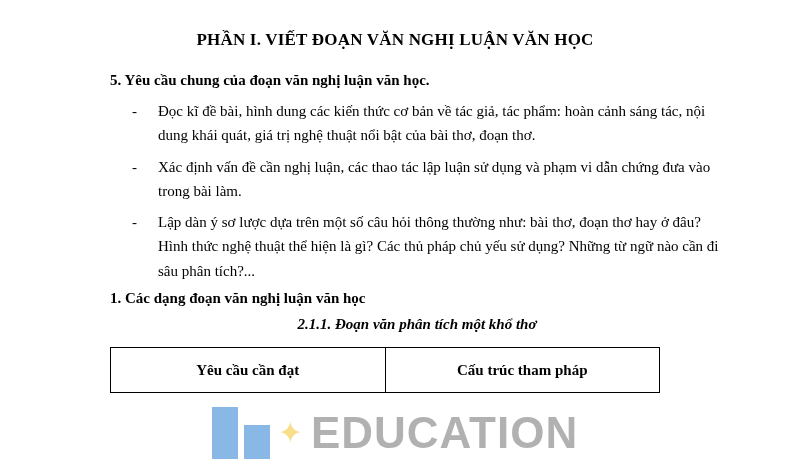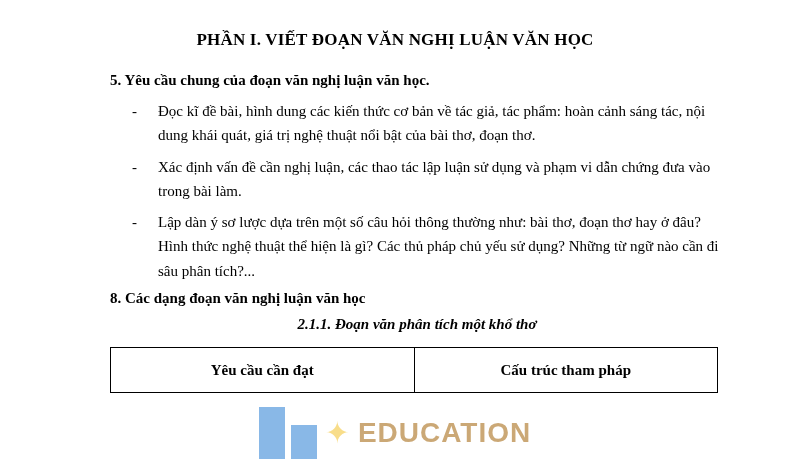--- a/index.html
+++ b/index.html
@@ -45,23 +45,23 @@
     height: 34px;
     align-self: flex-end;
   }
   .wm-star {
     color: #f3c22b;
     font-size: 30px;
     line-height: 1;
     margin: 0 2px;
   }
   .wm-text {
-    color: #a16207;
+    color: #737373;
     font-family: "Liberation Sans", sans-serif;
-    font-size: 28px;
+    font-size: 44px;
     font-weight: 700;
     letter-spacing: 1px;
   }
 
   .page {
     position: relative;
     z-index: 1;
     padding: 26px 66px 0 66px;
     box-sizing: border-box;
   }
@@ -108,21 +108,21 @@
     text-align: left;
   }
   ul.dash-list li .dash {
     position: absolute;
     left: 0;
     top: 0;
   }
 
   table.sample-table {
     border-collapse: collapse;
-    width: 608px;
+    width: 550px;
     margin: 14px 0 0 44px;
     table-layout: fixed;
   }
   table.sample-table th {
     border: 1px solid #000000;
     font-weight: bold;
     font-size: 15px;
     text-align: center;
     padding: 8px 4px;
     height: 28px;
@@ -154,21 +154,21 @@
     <li>
       <span class="dash">-</span>
       <span>Xác định vấn đề cần nghị luận, các thao tác lập luận sử dụng và phạm vi dẫn chứng đưa vào trong bài làm.</span>
     </li>
     <li>
       <span class="dash">-</span>
       <span>Lập dàn ý sơ lược dựa trên một số câu hỏi thông thường như: bài thơ, đoạn thơ hay ở đâu? Hình thức nghệ thuật thể hiện là gì? Các thủ pháp chủ yếu sử dụng? Những từ ngữ nào cần đi sâu phân tích?...</span>
     </li>
   </ul>
 
-  <div class="h-bold tight">8. Các dạng đoạn văn nghị luận văn học</div>
+  <div class="h-bold tight">1. Các dạng đoạn văn nghị luận văn học</div>
   <div class="h-bold-italic">2.1.1. Đoạn văn phân tích một khổ thơ</div>
 
   <table class="sample-table">
     <thead>
       <tr>
         <th>Yêu cầu cần đạt</th>
         <th>Cấu trúc tham pháp</th>
       </tr>
     </thead>
   </table>

